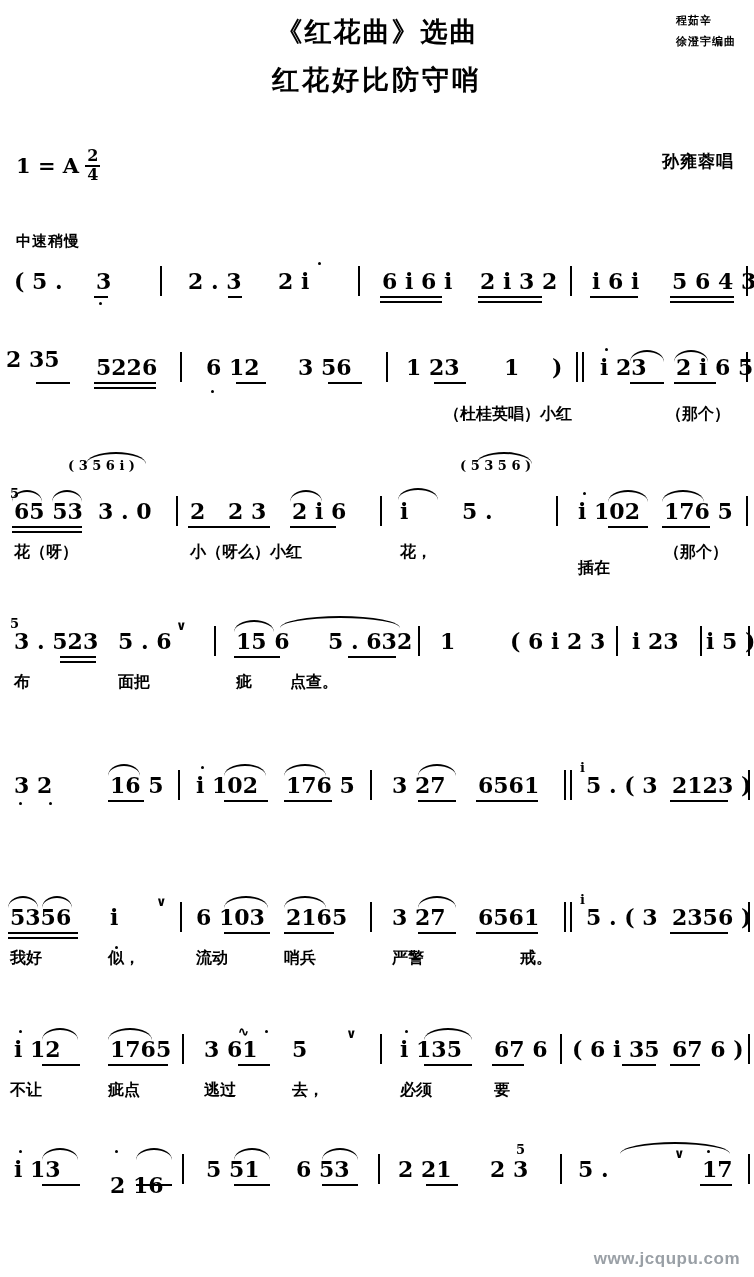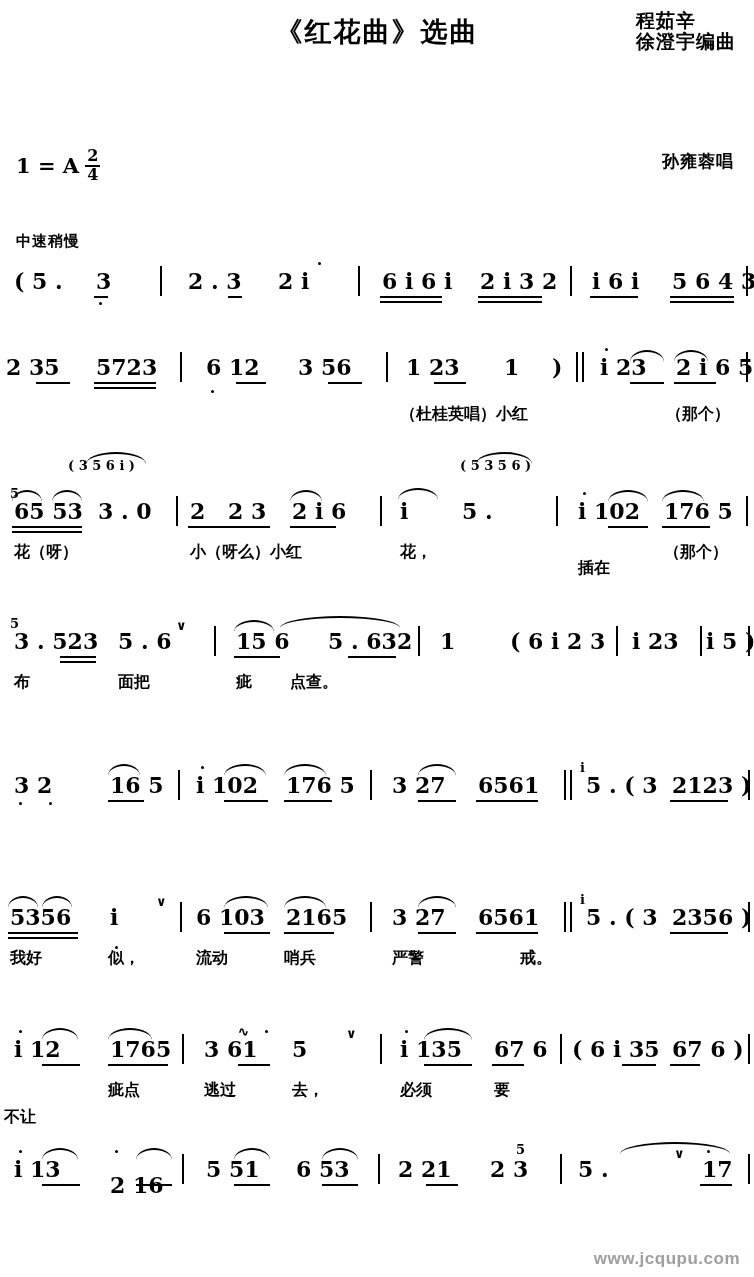--- a/index.html
+++ b/index.html
@@ -20,21 +20,21 @@
     width: 754px;
     height: 1277px;
   }
   
   .credits {
     position: absolute;
     right: 18px;
     top: 10px;
     text-align: left;
     font-family: "DejaVu Serif", serif;
-    font-size: 19px;
+    font-size: 11px;
     font-weight: bold;
     line-height: 21px;
     letter-spacing: 1px;
   }
   .title-main {
     position: absolute;
     left: 0; right: 0;
     top: 14px;
     text-align: center;
     font-size: 27px;
@@ -164,20 +164,21 @@
 <body>
 
 <div class="sheet">
 
   <div class="credits">
     <div><span>程茹辛</span></div>
     <div><span>徐澄宇</span><span>编曲</span></div>
   </div>
 
   <div class="title-main">《红花曲》选曲</div>
+  <div class="title-sub">红花好比防守哨</div>
 
   <div class="keysig">
     <span>1 = A</span>
     <span class="frac">
       <span class="num">2</span>
       <span class="den">4</span>
     </span>
   </div>
 
   <div class="singer">孙雍蓉唱</div>
@@ -209,23 +210,23 @@
       <div class="u1" style="left:590px; top:34px; width:48px;"></div>
       <span class="el n" style="left:672px; top:8px;">5 6 4 3</span>
       <div class="u1" style="left:670px; top:34px; width:64px;"></div>
       <div class="u2" style="left:670px; top:39px; width:64px;"></div>
       <div class="bar" style="left:746px; top:4px; height:30px;"></div>
     </div>
   </div>
 
   <div class="row" style="top:348px;">
     <div class="notes">
-      <span class="el n" style="left:6px; top:8px;">2  35</span>
+      <span class="el n" style="left:6px; top:0;">2  35</span>
       <div class="u1" style="left:36px; top:34px; width:34px;"></div>
-      <span class="el n" style="left:96px; top:8px;">5723</span>
+      <span class="el n" style="left:96px; top:8px;">5226</span>
       <div class="u1" style="left:94px; top:34px; width:62px;"></div>
       <div class="u2" style="left:94px; top:39px; width:62px;"></div>
       <div class="bar" style="left:180px; top:4px; height:30px;"></div>
 
       <span class="el n" style="left:206px; top:8px;">6  12</span>
       <div class="u1" style="left:236px; top:34px; width:30px;"></div>
       <div class="dot-below" style="left:211px; top:42px;"></div>
       <span class="el n" style="left:298px; top:8px;">3  56</span>
       <div class="u1" style="left:328px; top:34px; width:34px;"></div>
       <div class="bar" style="left:386px; top:4px; height:30px;"></div>
@@ -240,21 +241,21 @@
       <span class="el n" style="left:600px; top:8px;">i  23</span>
       <div class="slur" style="left:630px; top:2px; width:34px;"></div>
       <div class="u1" style="left:630px; top:34px; width:34px;"></div>
       <div class="dot-below" style="left:605px; top:0px;"></div>
       <span class="el n" style="left:676px; top:8px;">2 i 6 5</span>
       <div class="slur" style="left:674px; top:2px; width:34px;"></div>
       <div class="u1" style="left:674px; top:34px; width:42px;"></div>
       <div class="bar" style="left:746px; top:4px; height:30px;"></div>
     </div>
     <div class="lyrics">
-      <span class="ly" style="left:400px; top:2px;font-family:Liberation Serif, serif;">（杜桂英唱）小红</span>
+      <span class="ly" style="left:444px; top:2px;font-family:Liberation Serif, serif;">（杜桂英唱）小红</span>
       <span class="ly" style="left:666px; top:2px;">（那个）</span>
     </div>
   </div>
 
   <div class="row" style="top:452px;">
     <div style="position:relative;height:30px;">
       <span class="mark" style="left:68px; top:6px;">( 3 5 6 i )</span>
       <div class="slur" style="left:86px; top:0px; width:60px;"></div>
       <span class="mark" style="left:460px; top:6px;">( 5 3 5 6 )</span>
       <div class="slur" style="left:476px; top:0px; width:56px;"></div>
@@ -440,21 +441,21 @@
       <div class="u1" style="left:492px; top:38px; width:32px;"></div>
       <div class="bar" style="left:560px; top:8px; height:30px;"></div>
 
       <span class="el n" style="left:572px; top:12px;">( 6 i 35</span>
       <div class="u1" style="left:622px; top:38px; width:34px;"></div>
       <span class="el n" style="left:672px; top:12px;">67 6 )</span>
       <div class="u1" style="left:670px; top:38px; width:30px;"></div>
       <div class="bar" style="left:748px; top:8px; height:30px;"></div>
     </div>
     <div class="lyrics">
-      <span class="ly" style="left:4px; top:0px;margin-top:27px;">不让</span>
+      <span class="ly" style="left:10px; top:0px;">不让</span>
       <span class="ly" style="left:108px; top:0px;">疵点</span>
       <span class="ly" style="left:204px; top:0px;">逃过</span>
       <span class="ly" style="left:292px; top:0px;">去，</span>
       <span class="ly" style="left:400px; top:0px;">必须</span>
       <span class="ly" style="left:494px; top:0px;">要</span>
     </div>
   </div>
 
   <div class="row" style="top:1146px;">
     <div class="notes">

